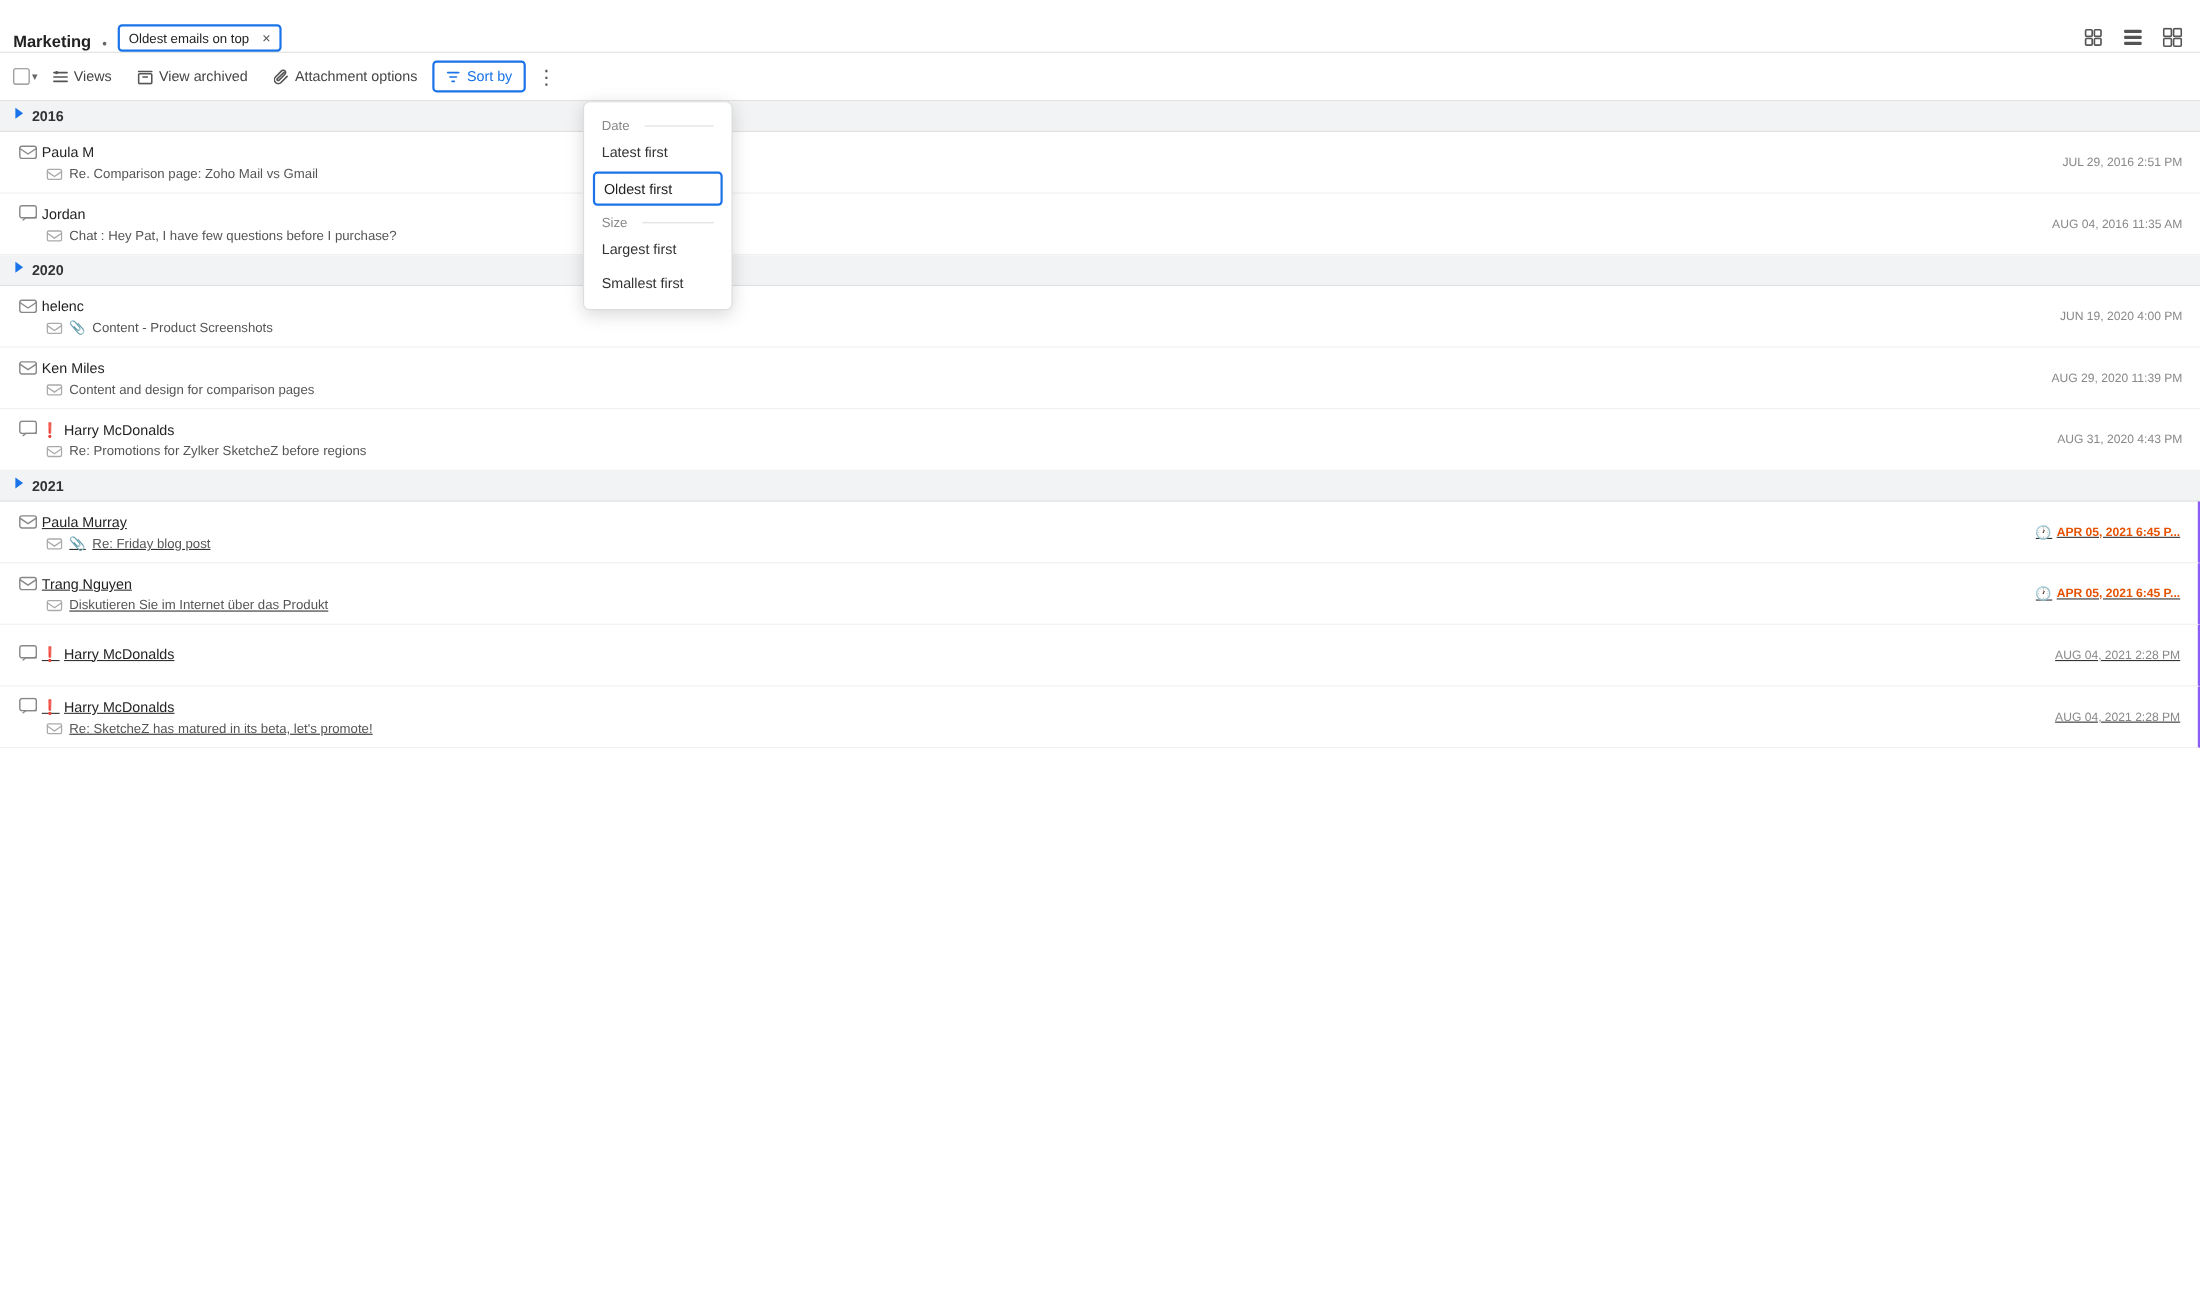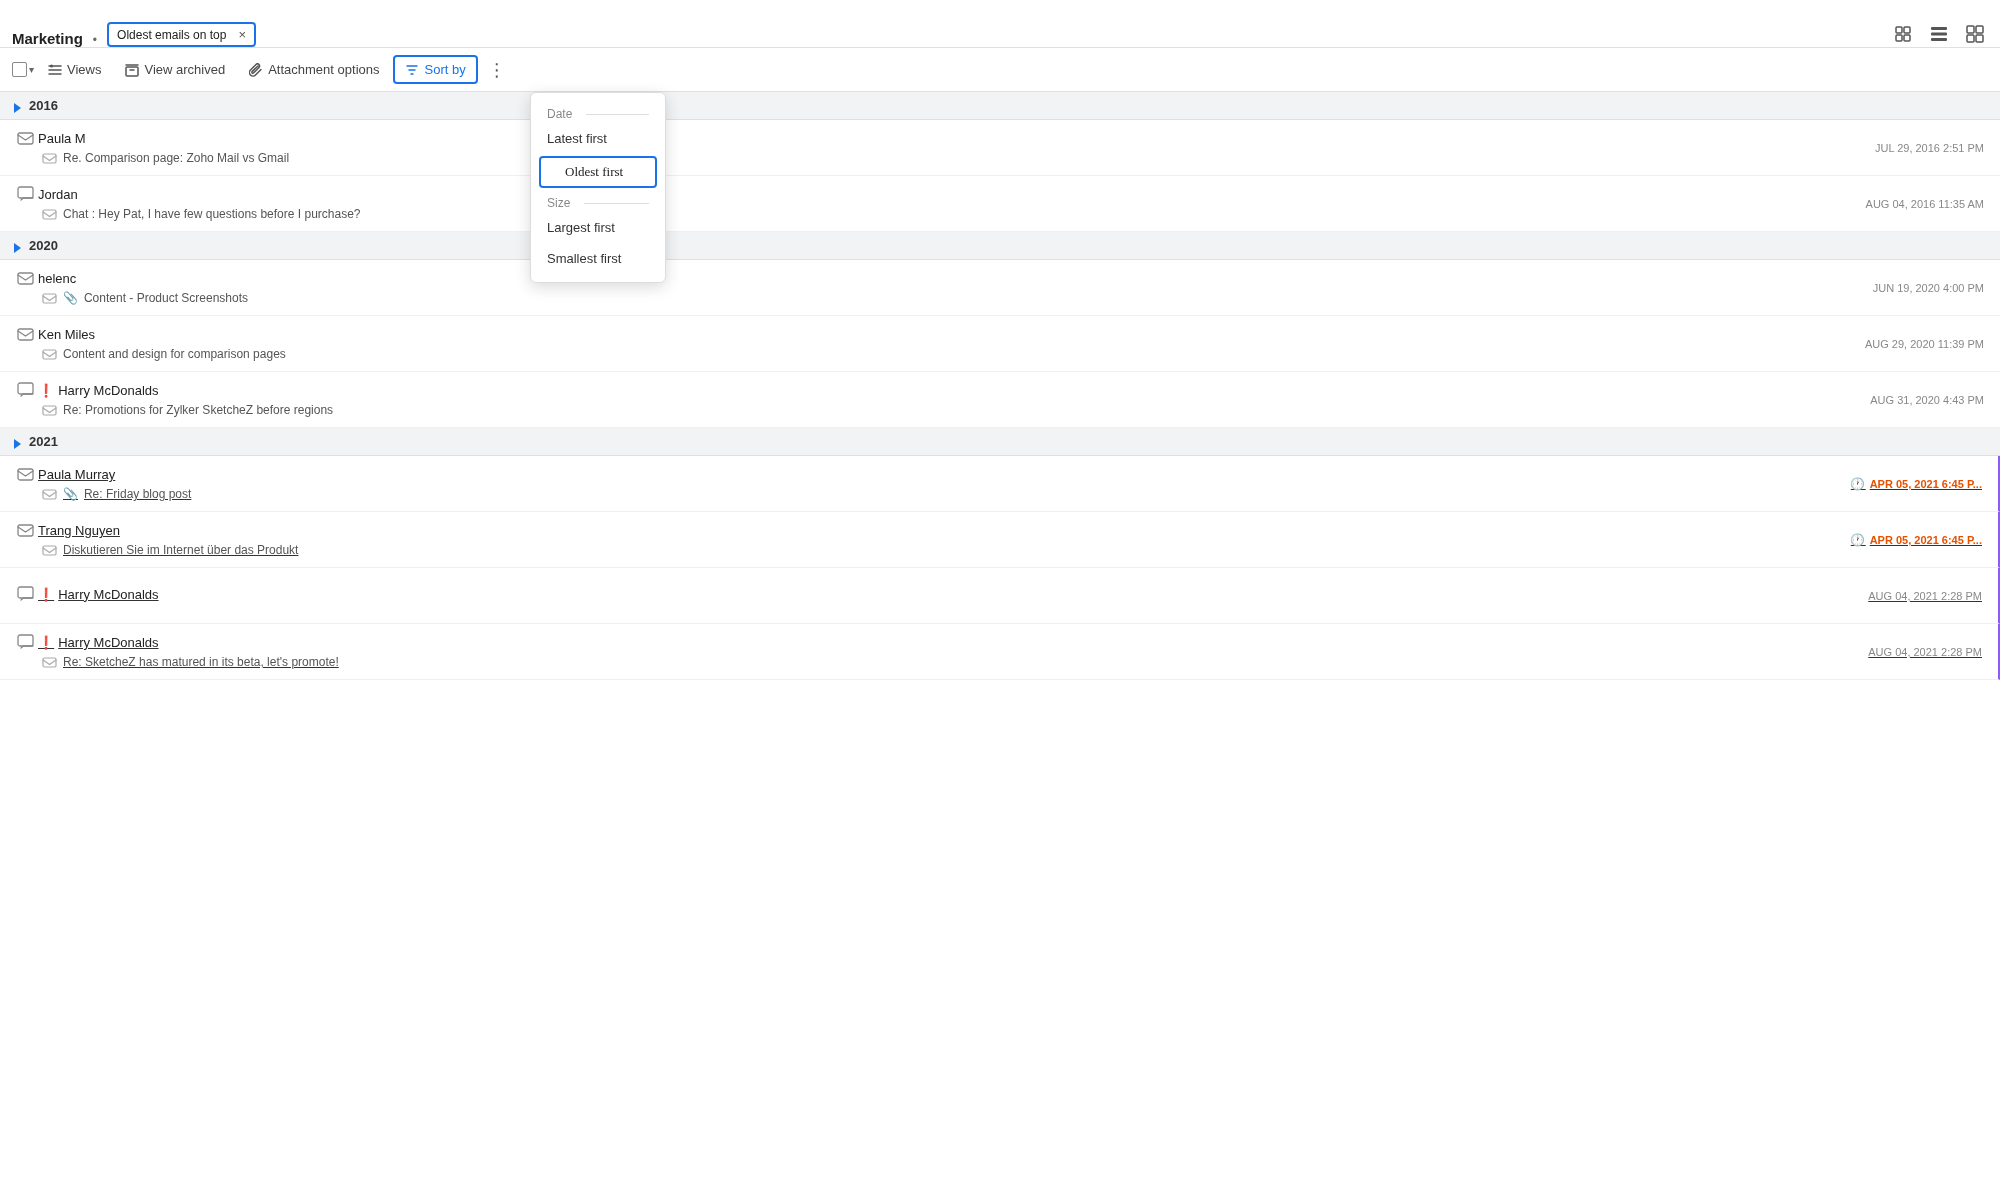--- a/index.html
+++ b/index.html
@@ -148,38 +148,37 @@
     .dropdown-item {
       padding: 8px 16px;
       cursor: pointer;
       font-size: 13px;
       color: #333;
     }
     .dropdown-item.selected {
       border: 2px solid #1a73e8;
       border-radius: 4px;
       margin: 2px 8px;
-      padding: 6px 24px;
+      padding: 6px 8px;
       color: #222;
       font-weight: 500;
-      font-family: Liberation Serif, serif;
     }
 
     
     .email-list { overflow-y: auto; height: calc(100vh - 92px); }
 
     .year-group-header {
       padding: 6px 14px;
       background: #f1f3f4;
       font-size: 13px;
       font-weight: 600;
       color: #333;
       border-bottom: 1px solid #e0e0e0;
       display: flex;
-      align-items: flex-end;
+      align-items: flex-start;
     }
     .year-triangle {
       display: inline-block;
       width: 0; height: 0;
       border-top: 5px solid transparent;
       border-bottom: 5px solid transparent;
       border-left: 7px solid #1a73e8;
       margin-right: 8px;
     }
 

